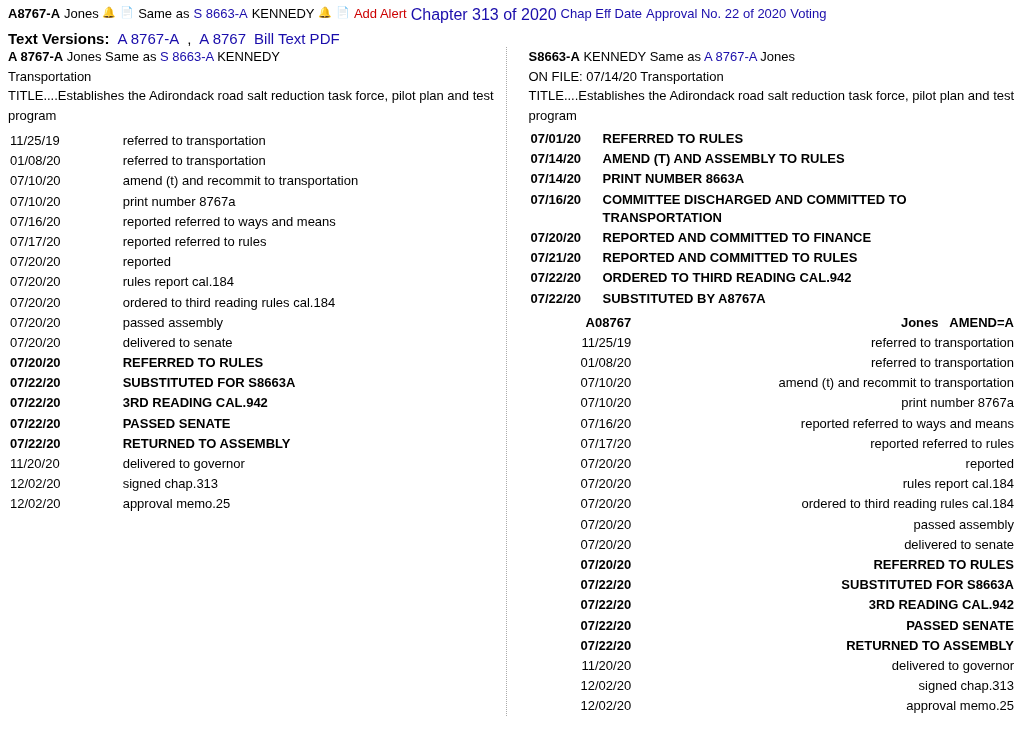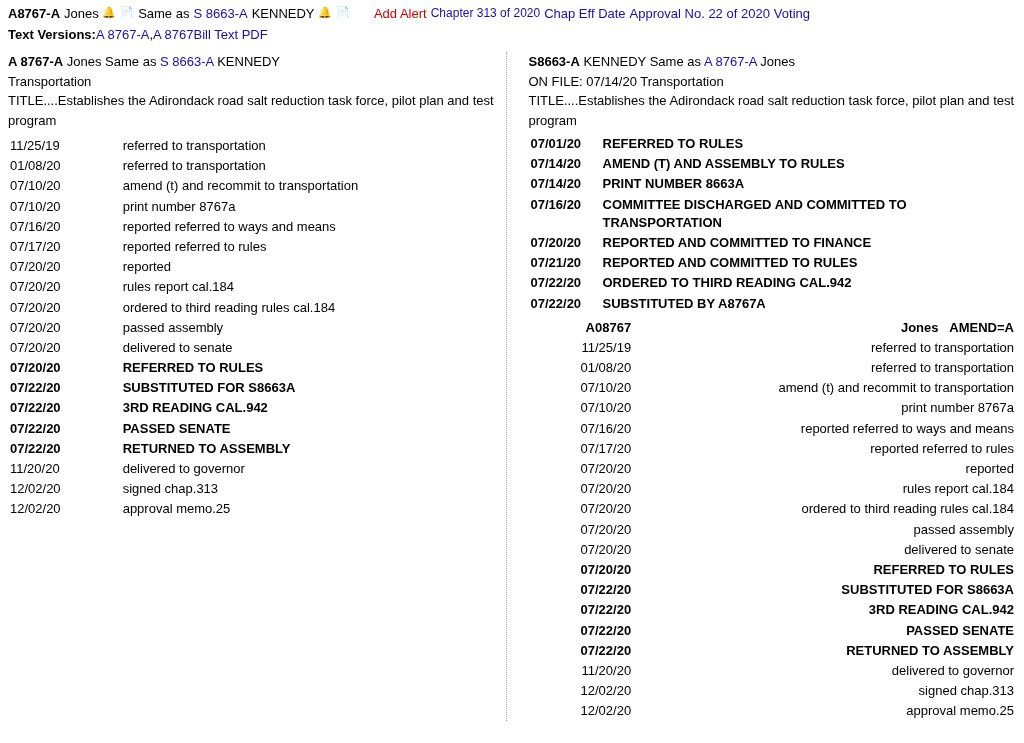--- a/index.html
+++ b/index.html
@@ -17,27 +17,27 @@
       margin-bottom: 6px;
       font-size: 13px;
     }
     .bill-id-main { font-weight: bold; color: #000; }
     .sponsor-name { color: #000; }
     .icon-bell { color: #888; font-size: 11px; }
     .icon-copy { color: #888; font-size: 11px; }
     .same-as-label { color: #000; }
     .link-blue { color: #1a0dab; text-decoration: none; }
     .add-alert { color: #cc0000; text-decoration: none; font-size: 13px; }
-    .chapter-info { color: #1a0dab; font-size: 12px; }
+    .chapter-info { color: #1a0dab; font-size: 16px; }
     .text-versions-bar {
       display: flex;
       align-items: center;
-      gap: 0;
-      margin-bottom: 10px;
-      font-size: 13px;
+      gap: 8px;
+      margin-bottom: 0;
+      font-size: 15px;
     }
     .text-versions-label { font-weight: bold; color: #000; }
     .main-content {
       display: flex;
       gap: 12px;
     }
     .left-panel {
       flex: 1;
       padding-right: 10px;
       border-right: 1px dotted #aaa;
@@ -85,21 +85,21 @@
 <div class="top-bar">
   <span class="bill-id-main">A8767-A</span>
   <span class="sponsor-name">Jones</span>
   <span class="icon-bell" title="Alert">🔔</span>
   <span class="icon-copy" title="Copy">📄</span>
   <span class="same-as-label">Same as</span>
   <a class="link-blue" href="#">S 8663-A</a>
   <span class="sponsor-name">KENNEDY</span>
   <span class="icon-bell" title="Alert">🔔</span>
   <span class="icon-copy" title="Copy">📄</span>
-  <span style="margin-left:20px;">
+  <span style="margin-left:0;">
     <a class="add-alert" href="#">Add Alert</a>
   </span>
   <span class="chapter-info">
     <a class="link-blue" href="#">Chapter</a>
     <span>313</span>
     <span>of</span>
     <a class="link-blue" href="#">2020</a>
   </span>
   <a class="link-blue" href="#">Chap Eff Date</a>
   <a class="link-blue" href="#">

